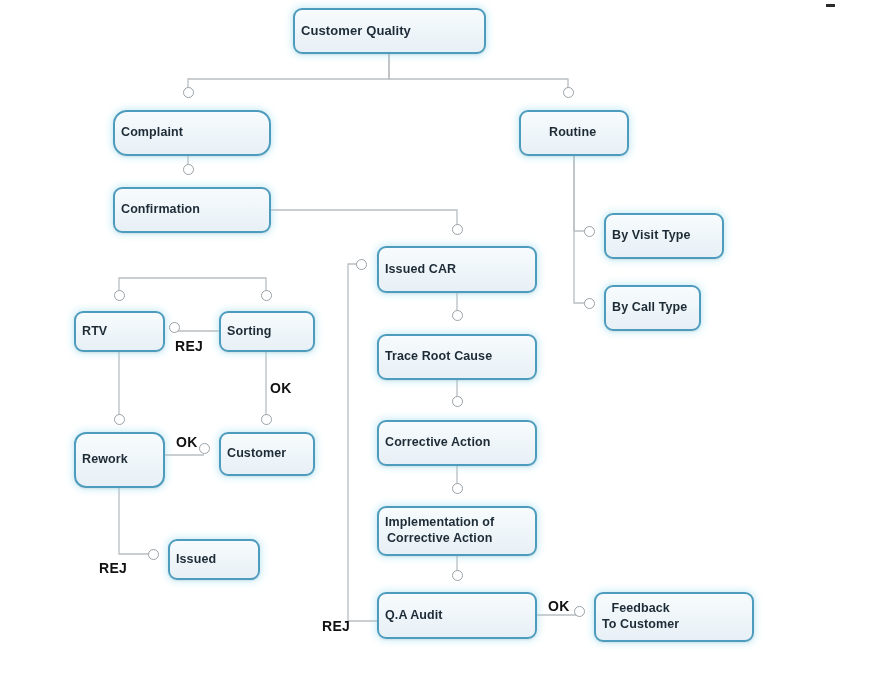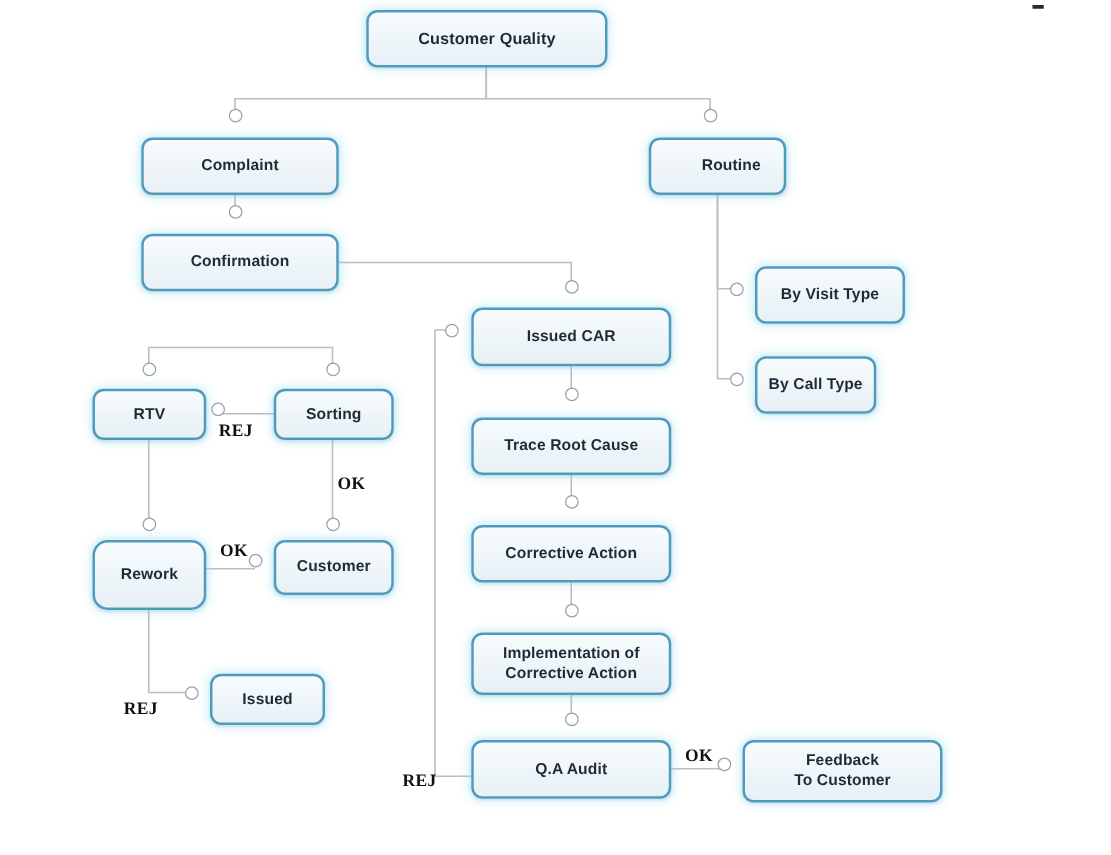--- a/index.html
+++ b/index.html
@@ -29,21 +29,20 @@
   .node {
     position: absolute;
     box-sizing: border-box;
     border: 2px solid #4e9cbd;
     border-radius: 9px;
     background: linear-gradient(to bottom, #f7fbfd 0%, #eef5f9 55%, #e7f0f6 100%);
     box-shadow: 0 0 7px 2px rgba(150, 220, 240, 0.45),
                 0 1px 2px rgba(0, 0, 0, 0.10);
     display: flex;
     align-items: center;
-    justify-content: center;
     text-align: center;
     color: #1d2b36;
     font-weight: bold;
     font-size: 12.5px;
     line-height: 1.25;
     letter-spacing: 0.1px;
     z-index: 2;
   }
   .node.big {
     font-size: 13px;
@@ -63,21 +62,20 @@
     z-index: 3;
   }
   .elabel {
     position: absolute;
     font-size: 14px;
     font-weight: bold;
     color: #111111;
     letter-spacing: 0.3px;
     z-index: 4;
     white-space: nowrap;
-    font-family: Liberation Serif, serif;
   }
   .speck {
     position: absolute;
     background: #2b2b2b;
     z-index: 5;
   }
 </style>
 </head>
 <body>
 
@@ -101,21 +99,21 @@
       <path d="M 119 352 L 119 419" fill="none" stroke="#b9bec2" stroke-width="1.3" stroke-linejoin="miter" stroke-linecap="butt"></path>
       <path d="M 266 352 L 266 419" fill="none" stroke="#b9bec2" stroke-width="1.3" stroke-linejoin="miter" stroke-linecap="butt"></path>
       <path d="M 165 455 L 204 455" fill="none" stroke="#b9bec2" stroke-width="1.3" stroke-linejoin="miter" stroke-linecap="butt"></path>
       <path d="M 119 476 L 119 554 L 153 554" fill="none" stroke="#b9bec2" stroke-width="1.3" stroke-linejoin="miter" stroke-linecap="butt"></path>
     </svg>
 
   <div id="nodes-layer">
       <div class="node big" style="left: 293px; top: 8px; width: 193px; height: 46px;">
         <span class="label">Customer    Quality</span>
       </div>
-      <div class="node" style="left: 113px; top: 110px; width: 158px; height: 46px;">
+      <div class="node" style="left: 113px; top: 110px; width: 158px; height: 46px; border-radius: 14px;">
         <span class="label">Complaint</span>
       </div>
       <div class="node" style="left: 519px; top: 110px; width: 110px; height: 46px; padding-left: 22px;">
         <span class="label">Routine</span>
       </div>
       <div class="node" style="left: 113px; top: 187px; width: 158px; height: 46px;">
         <span class="label">Confirmation</span>
       </div>
       <div class="node" style="left: 604px; top: 213px; width: 120px; height: 46px;">
         <span class="label">By Visit Type</span>

